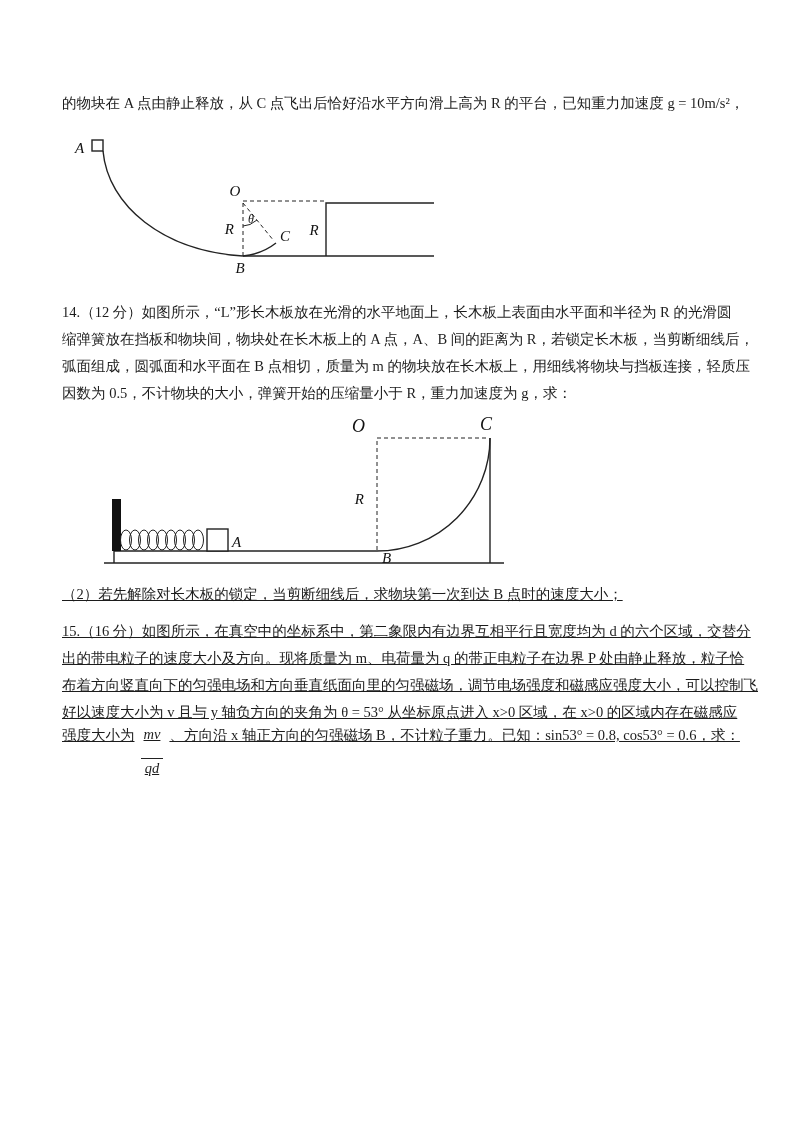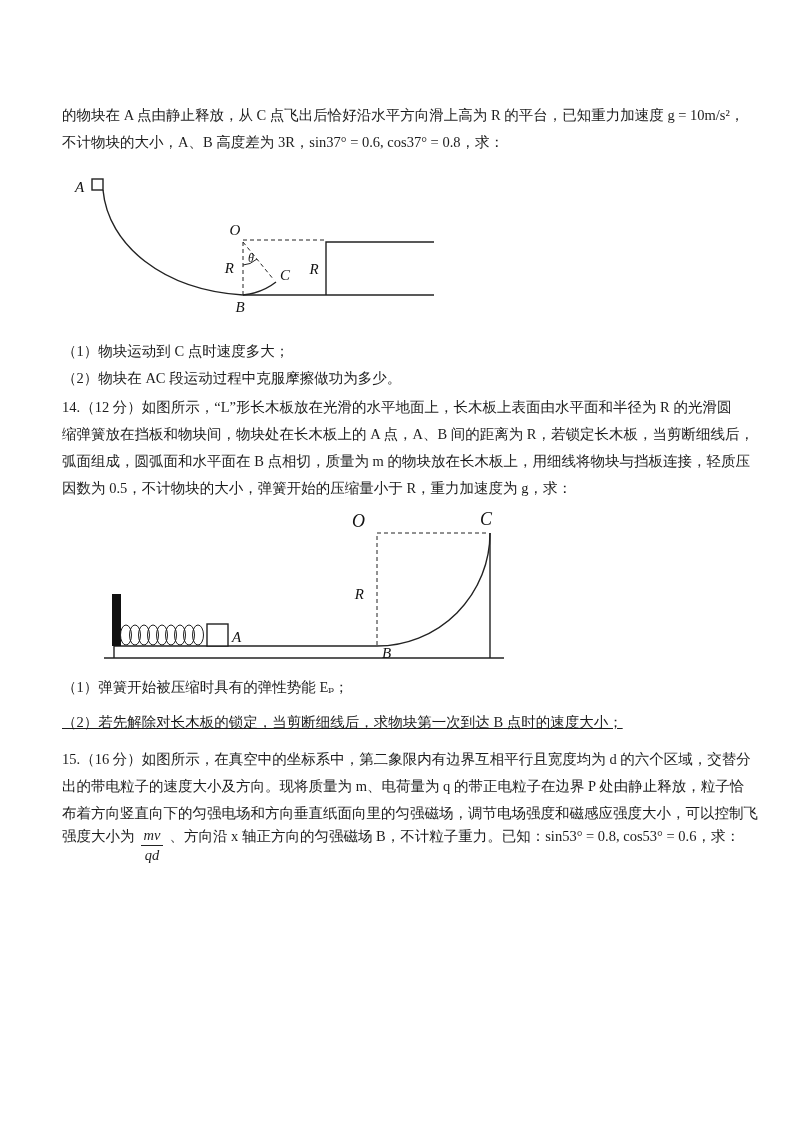--- a/index.html
+++ b/index.html
@@ -1,48 +1,47 @@
 <!DOCTYPE html>
 <html><head>
 <meta charset="utf-8">
 <style>
   * { margin:0; padding:0; box-sizing:border-box; }
   html,body { width:800px; height:1131px; background:#ffffff; overflow:hidden; }
   body { font-family:"Liberation Serif","DejaVu Serif",serif; color:#1c1c1c; position:relative; }
-  .content { position:absolute; left:62px; top:90px; width:686px; font-size:14.5px;margin-top:12px; }
+  .content { position:absolute; left:62px; top:90px; width:686px; font-size:14.5px; }
   .line { line-height:27px; white-space:nowrap; }
   .para { margin:0; }
   .p14 { margin-top:2px; }
   .fig13-wrap { margin:14px 0 10px 6px; }
   .fig14-wrap { margin:6px 0 6px 40px; }
   .q14-block { margin-top:0; }
   .q14-gap { margin-top:8px;text-decoration:underline; }
-  .p15 { margin-top:10px; }
+  .p15 { margin-top:10px;text-decoration:underline; }
   svg { display:block; }
   .ln   { fill:none; stroke:#222; stroke-width:1.4; }
   .thin { fill:none; stroke:#222; stroke-width:1; }
   .dash { fill:none; stroke:#222; stroke-width:1; stroke-dasharray:4 3; }
   .blk  { fill:#fff; stroke:#222; stroke-width:1.4; }
   .wall { fill:#111; stroke:none; }
   svg text { font-family:"Liberation Serif","DejaVu Serif",serif; font-style:italic; font-size:15px; fill:#111; }
   svg text.big { font-size:18px; }
   svg text.sm  { font-size:12px; }
   .frac-line { display:flex; align-items:flex-start; height:50px; white-space:nowrap; }
   .frac { display:inline-flex; flex-direction:column; align-items:center; margin:0 6px; font-style:italic; line-height:1.15; }
-  .frac .num { border-bottom:1.3px solid #222; padding:0 3px 1px; }
+  .frac .num { border-bottom:1.3px solid #222; padding:0 3px 15px; }
   .frac .den { padding-top:1px; }
 </style>
 </head>
 <body>
 
 <div class="content">
 
   <div class="para">
     <div class="line">的物块在 A 点由静止释放，从 C 点飞出后恰好沿水平方向滑上高为 R 的平台，已知重力加速度 g = 10m/s²，</div>
-    <div class="line">不计物块的大小，A、B 高度差为 3R，sin37° = 0.6, cos37° = 0.8，求：</div>
   </div>
 
   <div class="fig13-wrap">
     <svg width="420" height="158" viewBox="0 0 420 158">
 
       <rect class="blk" x="24" y="9" width="11" height="11"></rect>
       <text x="7" y="22">A</text>
 
       <path class="ln" d="M 35 20 C 40 75, 95 120, 175 125"></path>
 
@@ -62,24 +61,20 @@
 
       <text x="167" y="65" text-anchor="middle">O</text>
       <text class="sm" x="180" y="92">θ</text>
       <text x="166" y="103" text-anchor="end">R</text>
       <text x="212" y="110">C</text>
       <text x="246" y="104" text-anchor="middle">R</text>
       <text x="172" y="142" text-anchor="middle">B</text>
     </svg>
   </div>
 
-  <div class="para">
-    <div class="line">（1）物块运动到 C 点时速度多大；</div>
-    <div class="line">（2）物块在 AC 段运动过程中克服摩擦做功为多少。</div>
-  </div>
 
   <div class="para p14">
     <div class="line">14.（12 分）如图所示，“L”形长木板放在光滑的水平地面上，长木板上表面由水平面和半径为 R 的光滑圆</div>
     <div class="line">缩弹簧放在挡板和物块间，物块处在长木板上的 A 点，A、B 间的距离为 R，若锁定长木板，当剪断细线后，</div>
     <div class="line">弧面组成，圆弧面和水平面在 B 点相切，质量为 m 的物块放在长木板上，用细线将物块与挡板连接，轻质压</div>
     <div class="line">因数为 0.5，不计物块的大小，弹簧开始的压缩量小于 R，重力加速度为 g，求：</div>
   </div>
 
   <div class="fig14-wrap">
     <svg width="410" height="160" viewBox="0 0 410 160">
@@ -114,28 +109,28 @@
 
       <text class="big" x="263" y="19" text-anchor="end">O</text>
       <text class="big" x="378" y="17">C</text>
       <text x="262" y="91" text-anchor="end">R</text>
       <text x="130" y="134">A</text>
       <text x="280" y="150">B</text>
     </svg>
   </div>
 
   <div class="para q14-block">
-    <div class="line">（1）弹簧开始被压缩时具有的弹性势能 Eₚ；</div>
     <div class="line q14-gap">（2）若先解除对长木板的锁定，当剪断细线后，求物块第一次到达 B 点时的速度大小；</div>
   </div>
 
   <div class="para p15">
     <div class="line">15.（16 分）如图所示，在真空中的坐标系中，第二象限内有边界互相平行且宽度均为 d 的六个区域，交替分</div>
     <div class="line">出的带电粒子的速度大小及方向。现将质量为 m、电荷量为 q 的带正电粒子在边界 P 处由静止释放，粒子恰</div>
     <div class="line">布着方向竖直向下的匀强电场和方向垂直纸面向里的匀强磁场，调节电场强度和磁感应强度大小，可以控制飞</div>
+    <div class="line">好以速度大小为 v 且与 y 轴负方向的夹角为 θ = 53° 从坐标原点进入 x&gt;0 区域，在 x&gt;0 的区域内存在磁感应</div>
     <div class="frac-line">
       <span>强度大小为</span>
       <span class="frac">
         <span class="num">mv</span>
         <span class="den">qd</span>
       </span>
       <span>、方向沿 x 轴正方向的匀强磁场 B，不计粒子重力。已知：sin53° = 0.8, cos53° = 0.6，求：</span>
     </div>
   </div>
 

